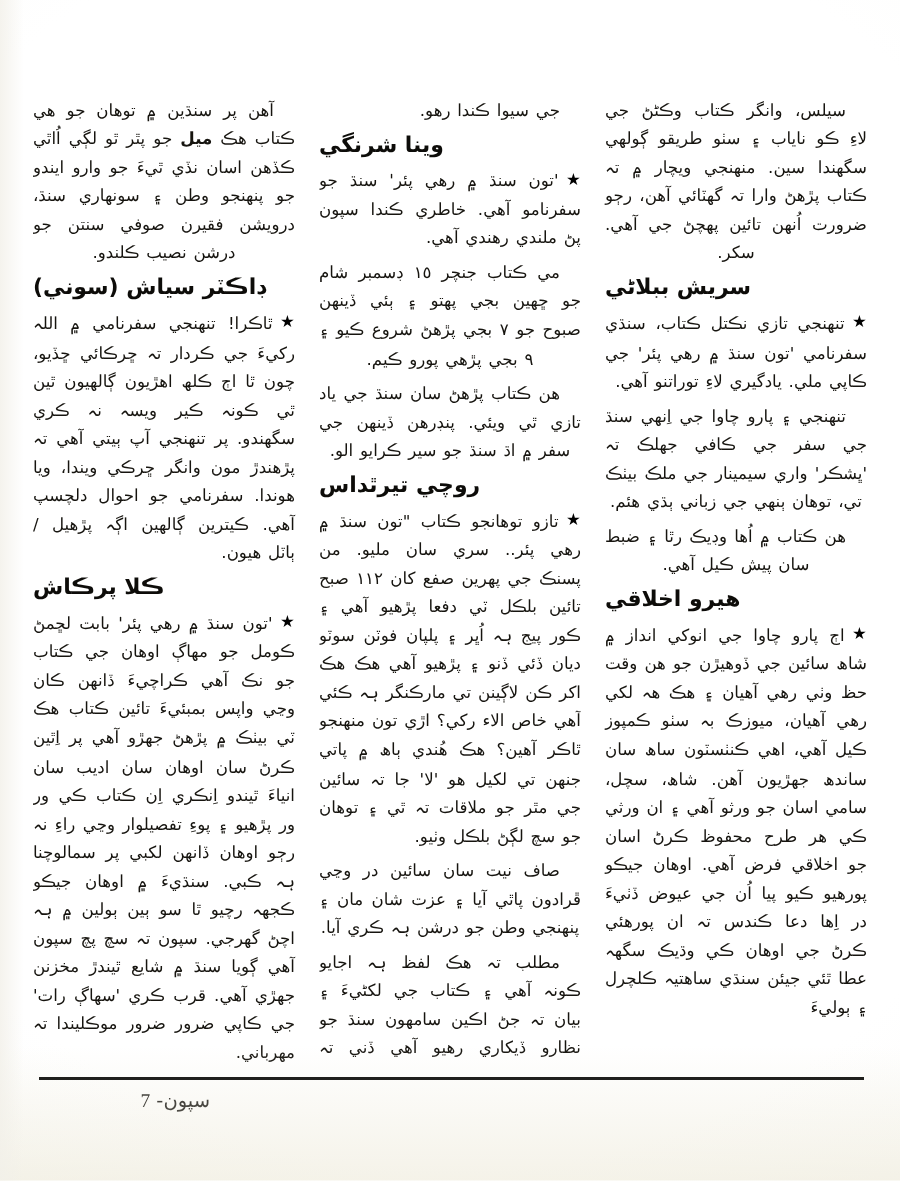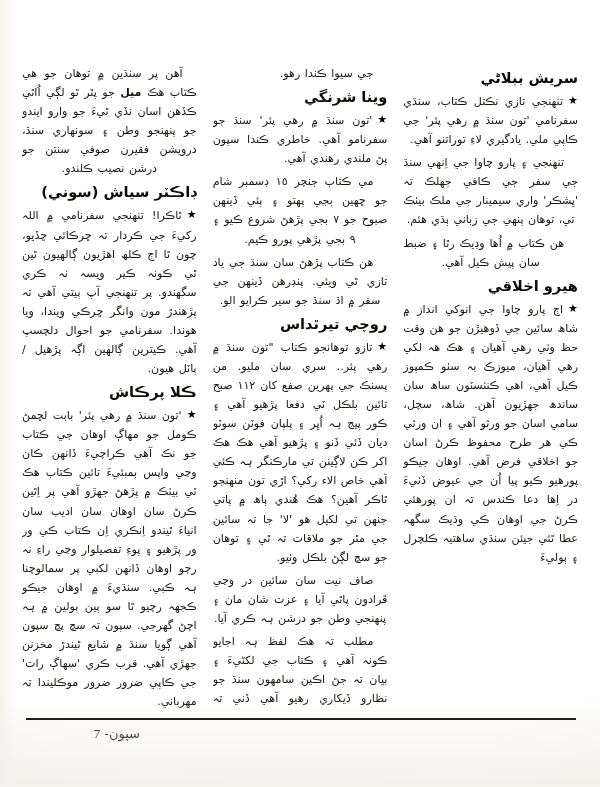--- a/index.html
+++ b/index.html
@@ -78,21 +78,21 @@
 
   .byline {
     font-size: 14.6px;
     font-weight: bold;
     color: #0d0c09;
     margin: 5px 0 4px 0;
     text-align: center;
     line-height: 1.3;
     letter-spacing: 0.3px;
   }
-  .byline.center { text-align: right; }
+  .byline.center { text-align: left; }
 
   .star {
     display: inline-block;
     font-size: 11px;
     line-height: 1;
     color: #000;
     margin-left: 5px;
     vertical-align: 1px;
   }
 
@@ -124,20 +124,21 @@
   }
 </style>
 </head>
 <body>
 
 <div id="page">
 
   <div id="columns">
 
     <div class="column" id="col-right">
+        <p class="para indent"><span>سيلس، وانگر ڪتاب وڪڻڻ جي لاءِ ڪو ناياب ۽ سٺو طريقو ڳولهي سگهندا سين. منهنجي ويچار ۾ تہ ڪتاب پڙهڻ وارا تہ گهٽائي آهن، رڄو ضرورت اُنهن تائين پهچڻ جي آهي. سکر.</span></p>
         <div class="byline center">سريش ببلاڻي</div>
         <p class="para lead"><span class="star">★</span><span>تنهنجي تازي نڪتل ڪتاب، سنڌي سفرنامي 'تون سنڌ ۾ رهي پئر' جي ڪاپي ملي. يادگيري لاءِ توراتنو آهي.</span></p>
         <p class="para indent"><span>تنهنجي ۽ پارو چاوا جي اِنهي سنڌ جي سفر جي ڪافي جهلڪ تہ 'ڀشڪر' واري سيمينار جي ملڪ بيٺڪ تي، توهان ٻنهي جي زباني ٻڌي هئم.</span></p>
         <p class="para indent"><span>هن ڪتاب ۾ اُها وڊيڪ رٿا ۽ ضبط سان پيش ڪيل آهي.</span></p>
         <div class="byline center">هيرو اخلاقي</div>
         <p class="para lead"><span class="star">★</span><span>اڄ پارو چاوا جي انوکي انداز ۾ شاھ سائين جي ڏوهيڙن جو هن وقت حظ وٺي رهي آهيان ۽ هڪ ھہ لکي رهي آهيان، ميوزڪ بہ سٺو ڪمپوز ڪيل آهي، اهي ڪنٺسٽون ساھ سان ساندھ جهڙيون آهن. شاھ، سچل، سامي اسان جو ورثو آهي ۽ ان ورثي ڪي هر طرح محفوظ ڪرڻ اسان جو اخلاقي فرض آهي. اوهان جيڪو پورهيو ڪيو پيا اُن جي عيوض ڏٺيءَ در اِها دعا ڪندس تہ ان پورهئي ڪرڻ جي اوهان ڪي وڌيڪ سگهہ عطا ٿئي جيئن سنڌي ساهتيہ ڪلچرل ۽ ٻوليءَ</span></p>
       </div>
 
     <div class="column" id="col-middle">
         <p class="para indent lead"><span>جي سيوا ڪندا رهو.</span></p>

